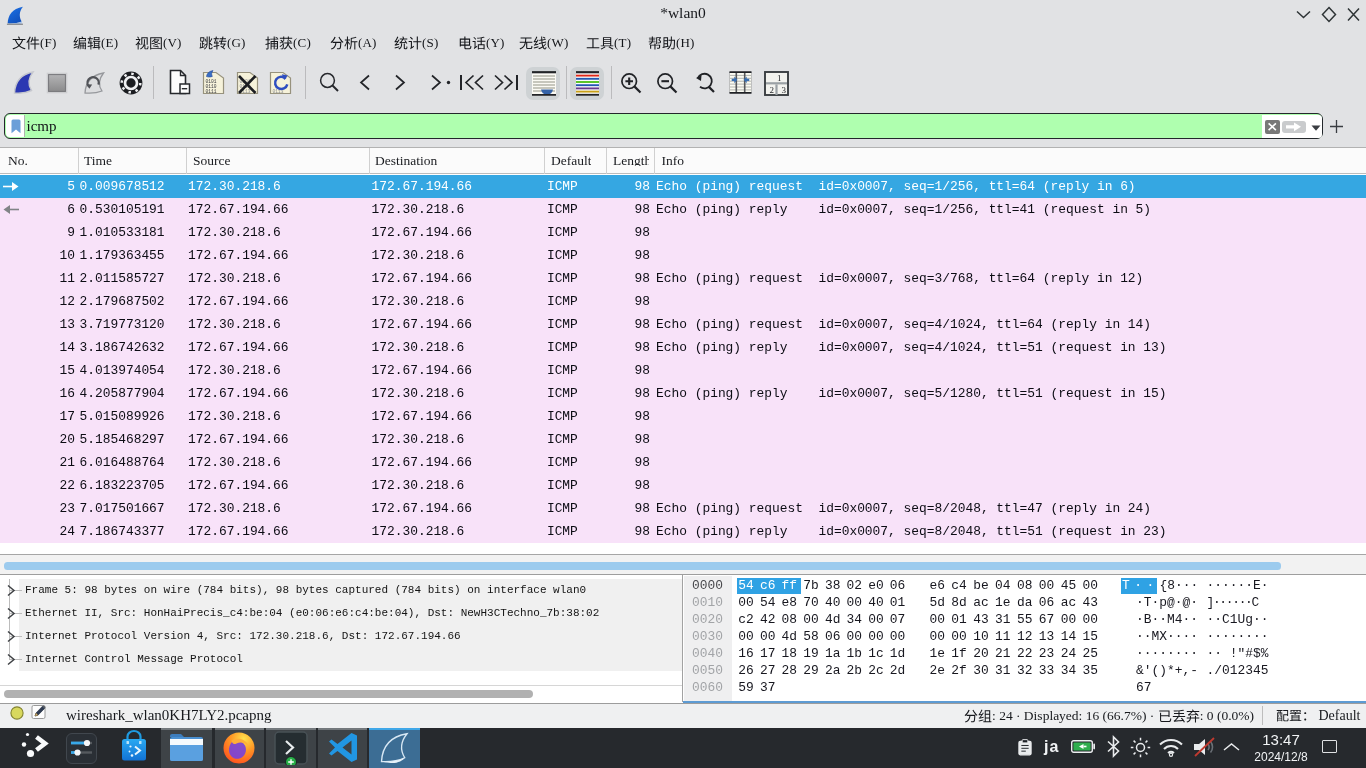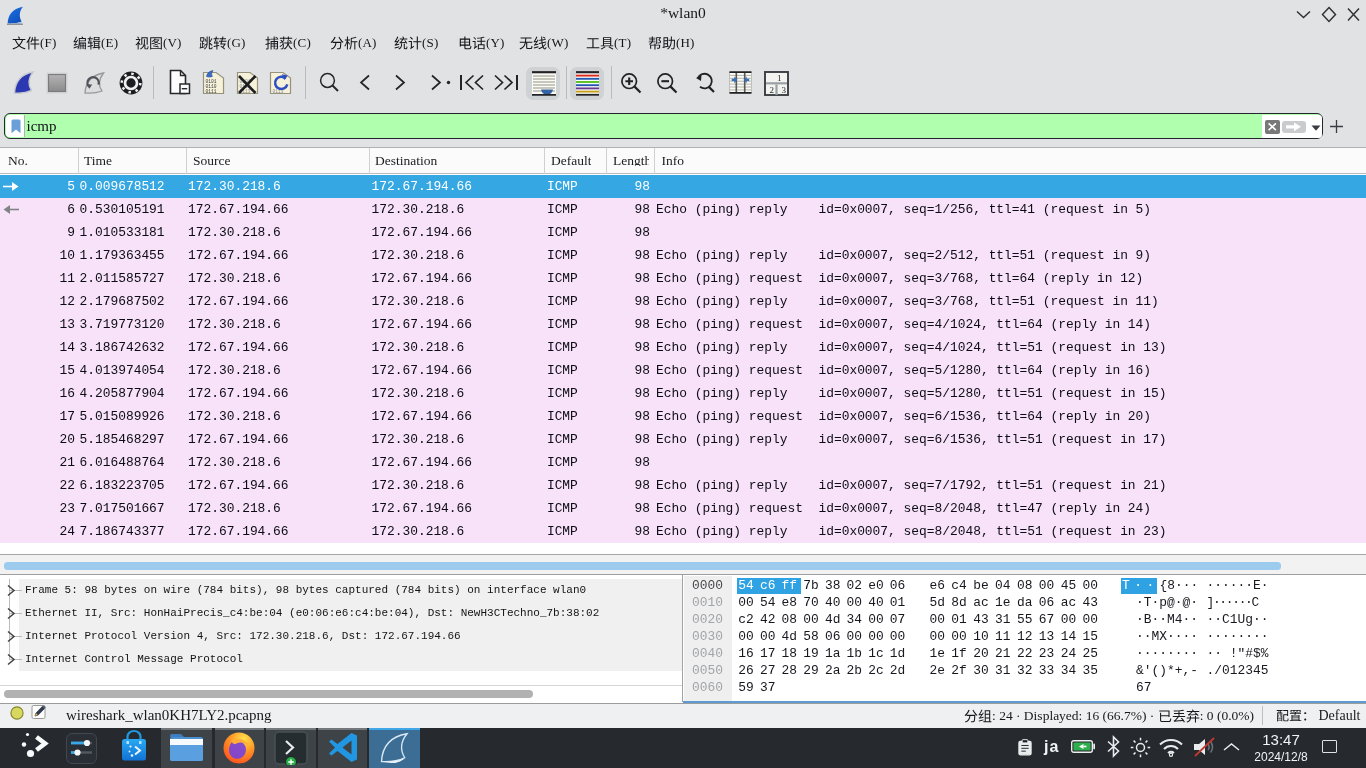--- a/index.html
+++ b/index.html
@@ -343,34 +343,34 @@
 <div class="hdr" style="left:613px;width:36px">Length</div>
 <div class="hdr" style="left:661.5px">Info</div>
 <div class="vsep" style="left:78px"></div>
     <div class="vsep" style="left:186px"></div>
 <div class="vsep" style="left:369px"></div>
     <div class="vsep" style="left:543.5px"></div>
 <div class="vsep" style="left:606px"></div>
     <div class="vsep" style="left:654px"></div>
 </div>
 
-<div class="row sel" style="top:175px"><span class="c0">5</span><span class="c1">0.009678512</span><span class="c2">172.30.218.6</span><span class="c3">172.67.194.66</span><span class="c4">ICMP</span><span class="c5">98</span></div>
+<div class="row sel" style="top:175px"><span class="c0">5</span><span class="c1">0.009678512</span><span class="c2">172.30.218.6</span><span class="c3">172.67.194.66</span><span class="c4">ICMP</span><span class="c5">98</span><span class="c6">Echo (ping) request  id=0x0007, seq=1/256, ttl=64 (reply in 6)</span></div>
 <div class="row pink" style="top:198px"><span class="c0">6</span><span class="c1">0.530105191</span><span class="c2">172.67.194.66</span><span class="c3">172.30.218.6</span><span class="c4">ICMP</span><span class="c5">98</span><span class="c6">Echo (ping) reply    id=0x0007, seq=1/256, ttl=41 (request in 5)</span></div>
 <div class="row pink" style="top:221px"><span class="c0">9</span><span class="c1">1.010533181</span><span class="c2">172.30.218.6</span><span class="c3">172.67.194.66</span><span class="c4">ICMP</span><span class="c5">98</span></div>
-<div class="row pink" style="top:244px"><span class="c0">10</span><span class="c1">1.179363455</span><span class="c2">172.67.194.66</span><span class="c3">172.30.218.6</span><span class="c4">ICMP</span><span class="c5">98</span><span class="c6">Echo (ping) reply    id=0x0007, seq=2/512, ttl=51 (request in 9)</span></div>
+<div class="row pink" style="top:244px"><span class="c0">10</span><span class="c1">1.179363455</span><span class="c2">172.67.194.66</span><span class="c3">172.30.218.6</span><span class="c4">ICMP</span><span class="c5">98</span></div>
 <div class="row pink" style="top:267px"><span class="c0">11</span><span class="c1">2.011585727</span><span class="c2">172.30.218.6</span><span class="c3">172.67.194.66</span><span class="c4">ICMP</span><span class="c5">98</span><span class="c6">Echo (ping) request  id=0x0007, seq=3/768, ttl=64 (reply in 12)</span></div>
-<div class="row pink" style="top:290px"><span class="c0">12</span><span class="c1">2.179687502</span><span class="c2">172.67.194.66</span><span class="c3">172.30.218.6</span><span class="c4">ICMP</span><span class="c5">98</span><span class="c6">Echo (ping) reply    id=0x0007, seq=3/768, ttl=51 (request in 11)</span></div>
+<div class="row pink" style="top:290px"><span class="c0">12</span><span class="c1">2.179687502</span><span class="c2">172.67.194.66</span><span class="c3">172.30.218.6</span><span class="c4">ICMP</span><span class="c5">98</span></div>
 <div class="row pink" style="top:313px"><span class="c0">13</span><span class="c1">3.719773120</span><span class="c2">172.30.218.6</span><span class="c3">172.67.194.66</span><span class="c4">ICMP</span><span class="c5">98</span><span class="c6">Echo (ping) request  id=0x0007, seq=4/1024, ttl=64 (reply in 14)</span></div>
 <div class="row pink" style="top:336px"><span class="c0">14</span><span class="c1">3.186742632</span><span class="c2">172.67.194.66</span><span class="c3">172.30.218.6</span><span class="c4">ICMP</span><span class="c5">98</span><span class="c6">Echo (ping) reply    id=0x0007, seq=4/1024, ttl=51 (request in 13)</span></div>
-<div class="row pink" style="top:359px"><span class="c0">15</span><span class="c1">4.013974054</span><span class="c2">172.30.218.6</span><span class="c3">172.67.194.66</span><span class="c4">ICMP</span><span class="c5">98</span><span class="c6">Echo (ping) request  id=0x0007, seq=5/1280, ttl=64 (reply in 16)</span></div>
+<div class="row pink" style="top:359px"><span class="c0">15</span><span class="c1">4.013974054</span><span class="c2">172.30.218.6</span><span class="c3">172.67.194.66</span><span class="c4">ICMP</span><span class="c5">98</span></div>
 <div class="row pink" style="top:382px"><span class="c0">16</span><span class="c1">4.205877904</span><span class="c2">172.67.194.66</span><span class="c3">172.30.218.6</span><span class="c4">ICMP</span><span class="c5">98</span><span class="c6">Echo (ping) reply    id=0x0007, seq=5/1280, ttl=51 (request in 15)</span></div>
-<div class="row pink" style="top:405px"><span class="c0">17</span><span class="c1">5.015089926</span><span class="c2">172.30.218.6</span><span class="c3">172.67.194.66</span><span class="c4">ICMP</span><span class="c5">98</span><span class="c6">Echo (ping) request  id=0x0007, seq=6/1536, ttl=64 (reply in 20)</span></div>
-<div class="row pink" style="top:428px"><span class="c0">20</span><span class="c1">5.185468297</span><span class="c2">172.67.194.66</span><span class="c3">172.30.218.6</span><span class="c4">ICMP</span><span class="c5">98</span><span class="c6">Echo (ping) reply    id=0x0007, seq=6/1536, ttl=51 (request in 17)</span></div>
+<div class="row pink" style="top:405px"><span class="c0">17</span><span class="c1">5.015089926</span><span class="c2">172.30.218.6</span><span class="c3">172.67.194.66</span><span class="c4">ICMP</span><span class="c5">98</span></div>
+<div class="row pink" style="top:428px"><span class="c0">20</span><span class="c1">5.185468297</span><span class="c2">172.67.194.66</span><span class="c3">172.30.218.6</span><span class="c4">ICMP</span><span class="c5">98</span></div>
 <div class="row pink" style="top:451px"><span class="c0">21</span><span class="c1">6.016488764</span><span class="c2">172.30.218.6</span><span class="c3">172.67.194.66</span><span class="c4">ICMP</span><span class="c5">98</span></div>
-<div class="row pink" style="top:474px"><span class="c0">22</span><span class="c1">6.183223705</span><span class="c2">172.67.194.66</span><span class="c3">172.30.218.6</span><span class="c4">ICMP</span><span class="c5">98</span><span class="c6">Echo (ping) reply    id=0x0007, seq=7/1792, ttl=51 (request in 21)</span></div>
+<div class="row pink" style="top:474px"><span class="c0">22</span><span class="c1">6.183223705</span><span class="c2">172.67.194.66</span><span class="c3">172.30.218.6</span><span class="c4">ICMP</span><span class="c5">98</span></div>
 <div class="row pink" style="top:497px"><span class="c0">23</span><span class="c1">7.017501667</span><span class="c2">172.30.218.6</span><span class="c3">172.67.194.66</span><span class="c4">ICMP</span><span class="c5">98</span><span class="c6">Echo (ping) request  id=0x0007, seq=8/2048, ttl=47 (reply in 24)</span></div>
 <div class="row pink" style="top:520px"><span class="c0">24</span><span class="c1">7.186743377</span><span class="c2">172.67.194.66</span><span class="c3">172.30.218.6</span><span class="c4">ICMP</span><span class="c5">98</span><span class="c6">Echo (ping) reply    id=0x0007, seq=8/2048, ttl=51 (request in 23)</span></div>
 <svg class="abs" style="left:3px;top:181px" width="16" height="11" viewBox="0 0 16 11">
     <path d="M0 5.5 H10" stroke="#fff" stroke-width="1.6"></path>
     <path d="M9 1 L15.5 5.5 L9 10 Z" fill="#fff"></path>
   </svg>
 <svg class="abs" style="left:3px;top:204px" width="16" height="11" viewBox="0 0 16 11">
     <path d="M6 5.5 H16" stroke="#818487" stroke-width="1.6"></path>
     <path d="M7 1 L0.5 5.5 L7 10 Z" fill="#818487"></path>
   </svg>

